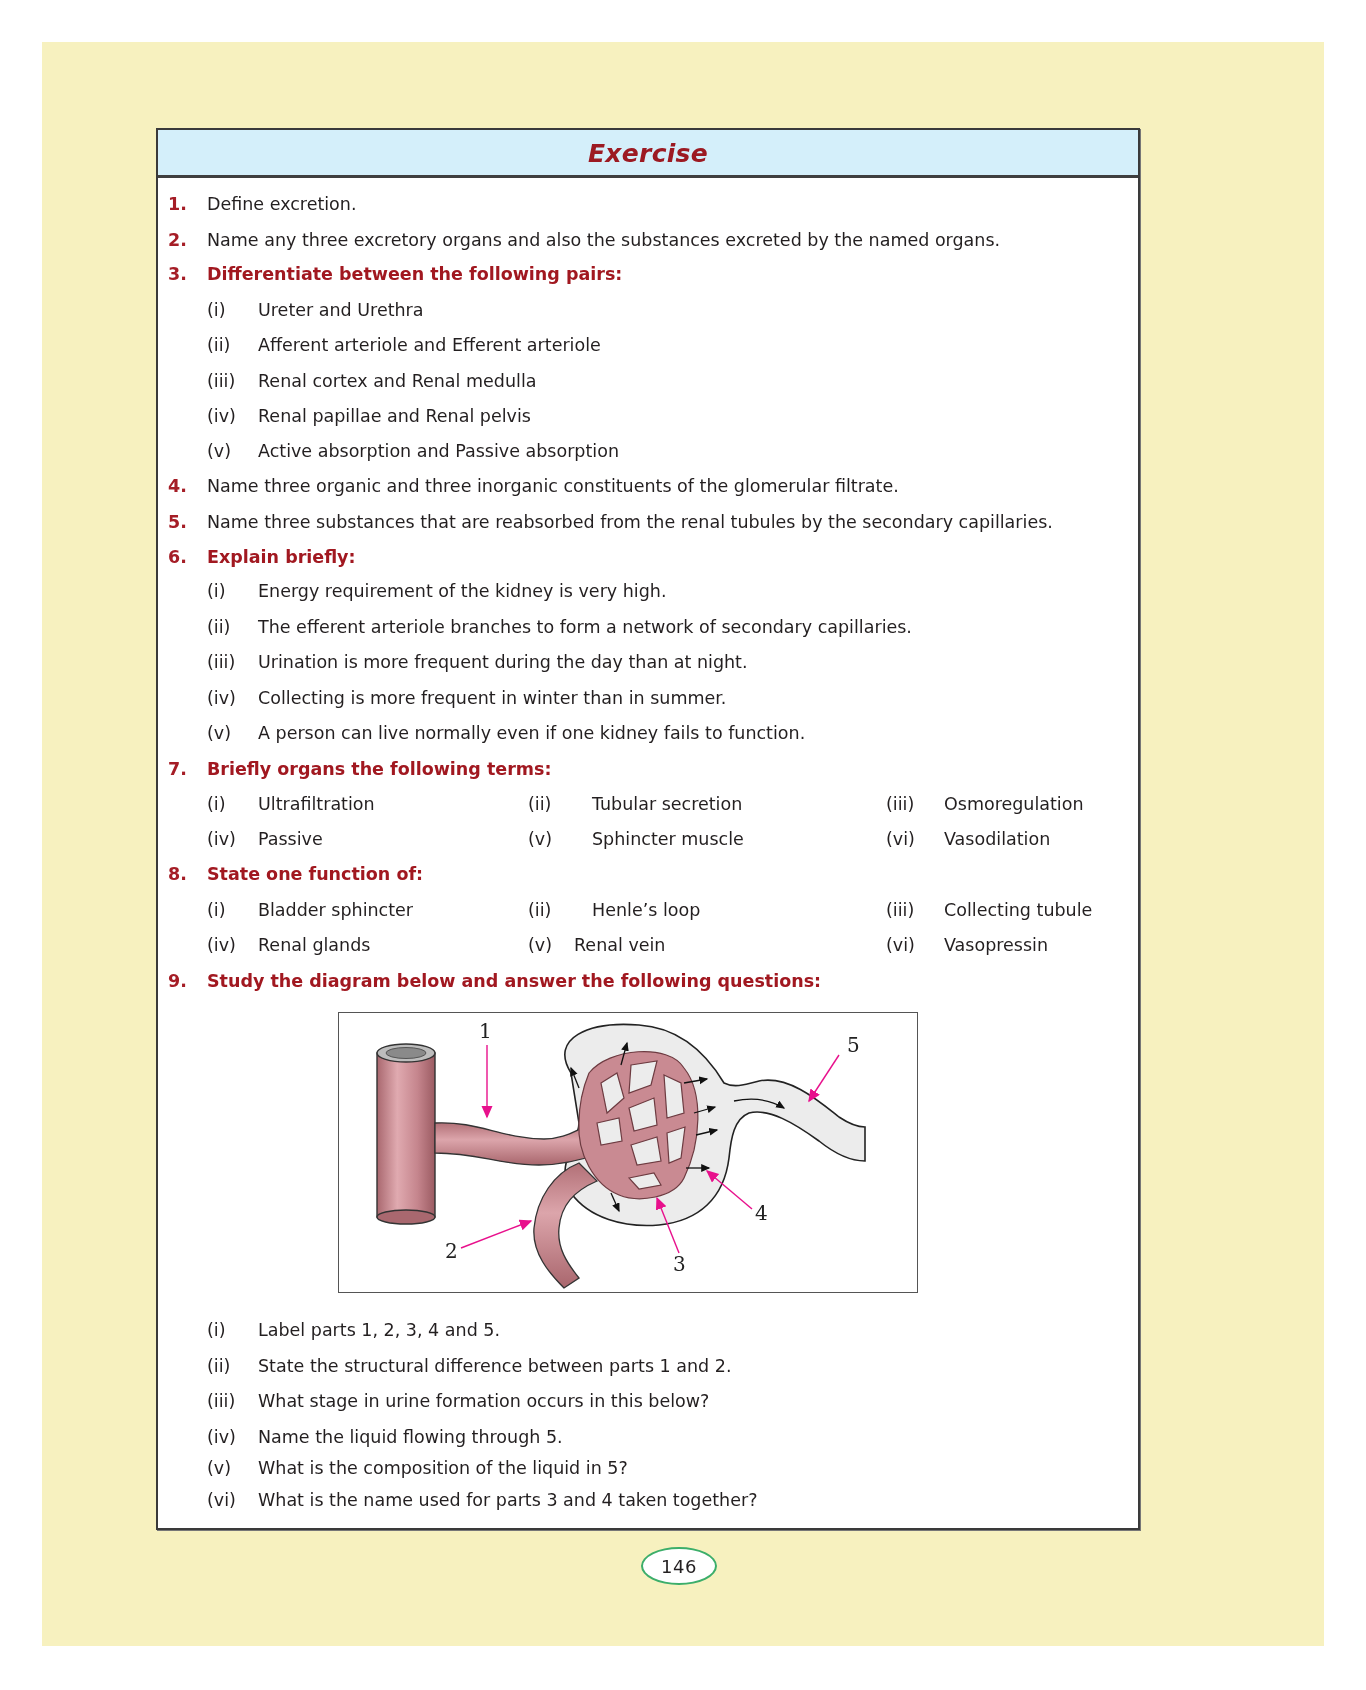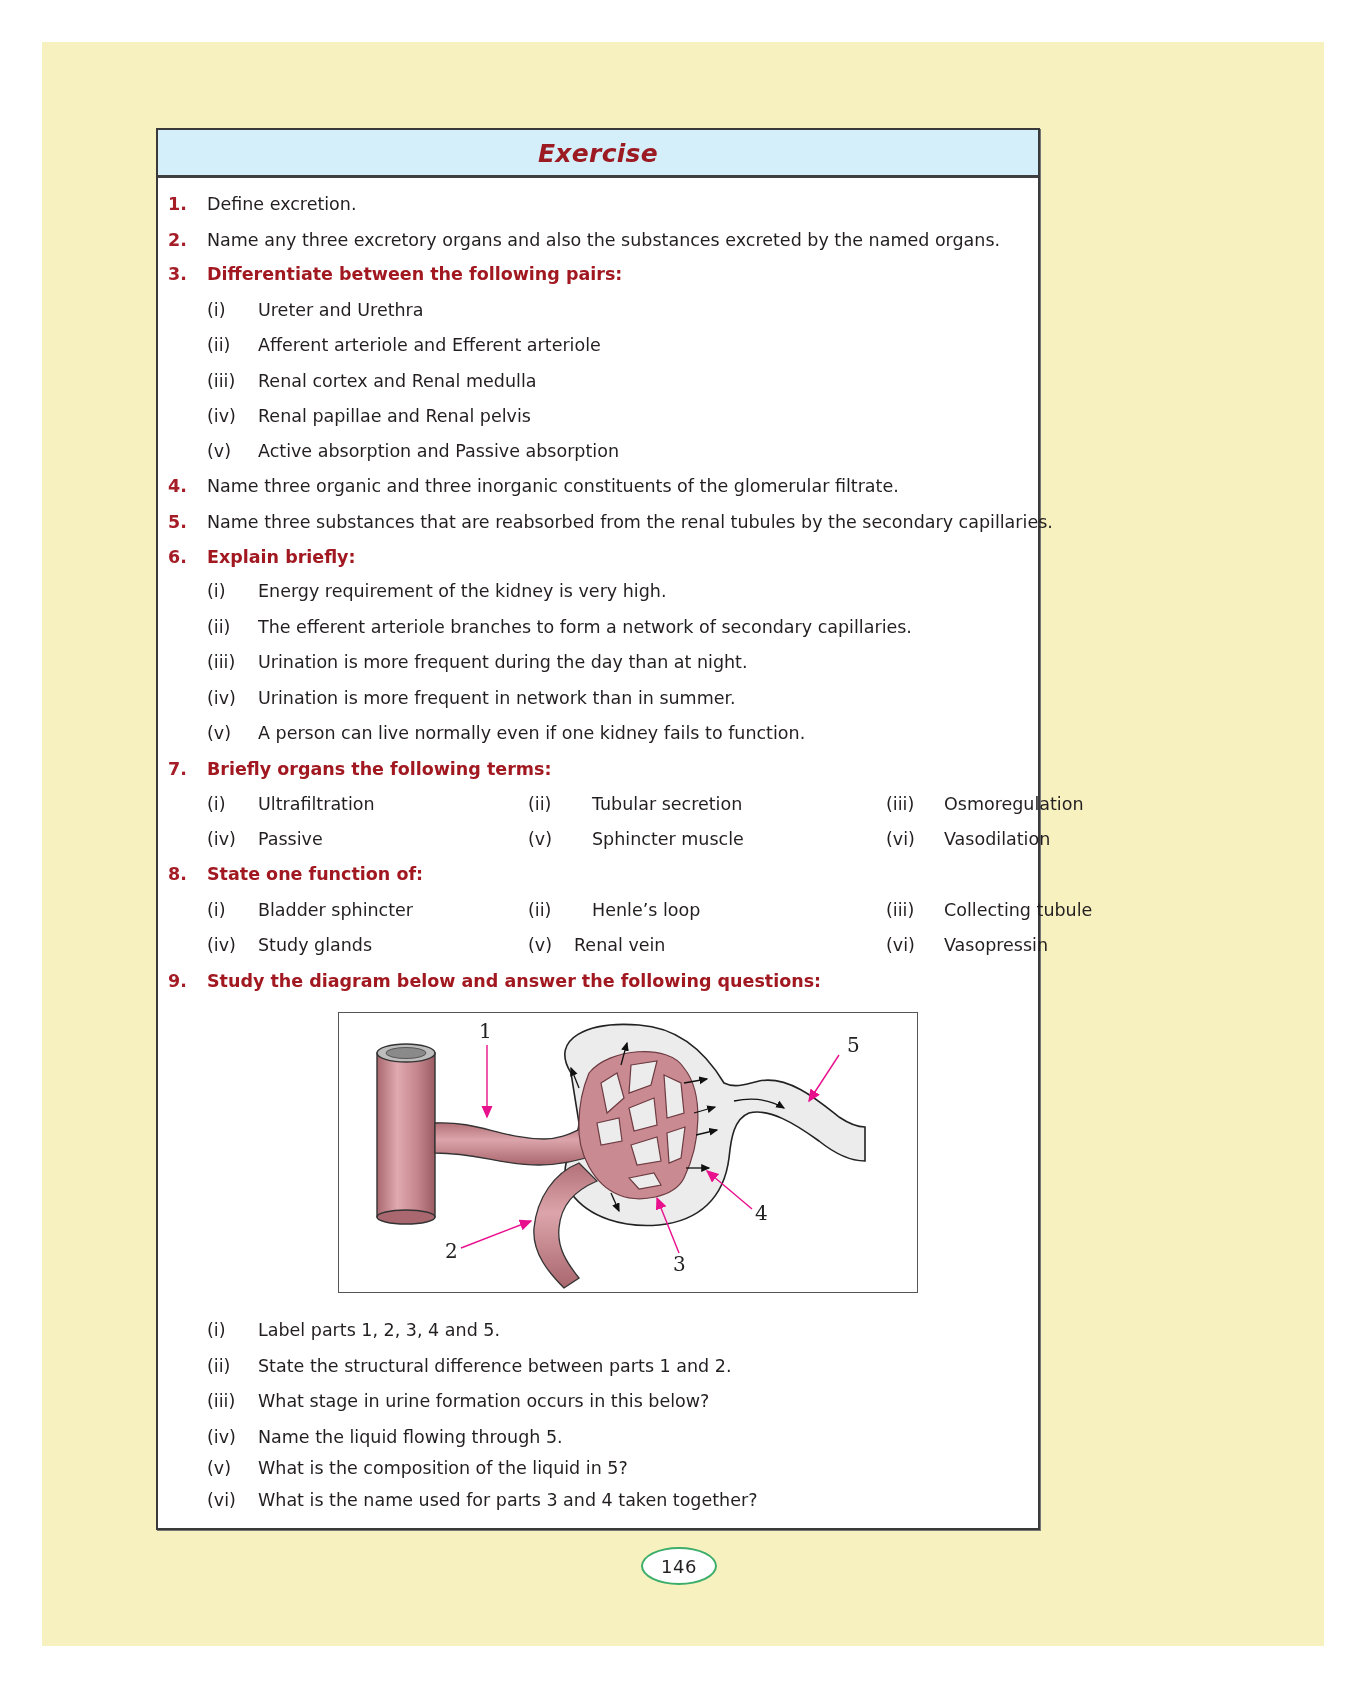--- a/index.html
+++ b/index.html
@@ -6,21 +6,21 @@
   body {
     width:1366px; height:1690px; background:#ffffff; position:relative;
     font-family:"DejaVu Sans", "Liberation Sans", sans-serif; color:#231f20;
     overflow:hidden;
   }
   .page-bg {
     position:absolute; left:42px; top:42px; width:1282px; height:1604px;
     background:#f7f1bf;
   }
   .exercise-box {
-    position:absolute; left:156px; top:128px; width:884px; height:1402px;
+    position:absolute; left:156px; top:128px; width:984px; height:1402px;
     background:#ffffff; border:2px solid #3a3a3a; box-sizing:border-box;
     box-shadow:1px 1px 0 #777;
   }
   .exercise-header {
     position:absolute; left:0; top:0; right:0; height:48px;
     background:#d4effa; border-bottom:3px solid #3f3f3f; box-sizing:border-box;
     display:flex; align-items:center; justify-content:center;
   }
   .exercise-title {
     font-family:"DejaVu Sans", sans-serif; font-style:italic; font-weight:bold;
@@ -117,21 +117,21 @@
   <div class="line" style="top:482px">
     <span class="sublabel" style="left:49px">(ii)</span>
     <span class="subtext" style="left:100px">The efferent arteriole branches to form a network of secondary capillaries.</span>
   </div>
   <div class="line" style="top:517px">
     <span class="sublabel" style="left:49px">(iii)</span>
     <span class="subtext" style="left:100px">Urination is more frequent during the day than at night.</span>
   </div>
   <div class="line" style="top:553px">
     <span class="sublabel" style="left:49px">(iv)</span>
-    <span class="subtext" style="left:100px">Urination is more frequent in network than in summer.</span>
+    <span class="subtext" style="left:100px">Collecting is more frequent in winter than in summer.</span>
   </div>
   <div class="line" style="top:588px">
     <span class="sublabel" style="left:49px">(v)</span>
     <span class="subtext" style="left:100px">A person can live normally even if one kidney fails to function.</span>
   </div>
 
   <div class="line" style="top:624px">
     <span class="qnum">7.</span>
     <span class="qhead">Briefly organs the following terms:</span>
   </div>
@@ -159,21 +159,21 @@
   <div class="line" style="top:765px;width:1048px">
     <span class="sublabel" style="left:49px">(i)</span>
     <span class="subtext" style="left:100px">Bladder sphincter</span>
     <span class="sublabel" style="left:370px">(ii)</span>
     <span class="subtext" style="left:434px">Henle’s loop</span>
     <span class="sublabel" style="left:728px">(iii)</span>
     <span class="subtext" style="left:786px">Collecting tubule</span>
   </div>
   <div class="line" style="top:800px;width:1048px">
     <span class="sublabel" style="left:49px">(iv)</span>
-    <span class="subtext" style="left:100px">Study glands</span>
+    <span class="subtext" style="left:100px">Renal glands</span>
     <span class="sublabel" style="left:370px">(v)</span>
     <span class="subtext" style="left:416px">Renal vein</span>
     <span class="sublabel" style="left:728px">(vi)</span>
     <span class="subtext" style="left:786px">Vasopressin</span>
   </div>
 
   <div class="line" style="top:836px">
     <span class="qnum">9.</span>
     <span class="qhead">Study the diagram below and answer the following questions:</span>
   </div>

